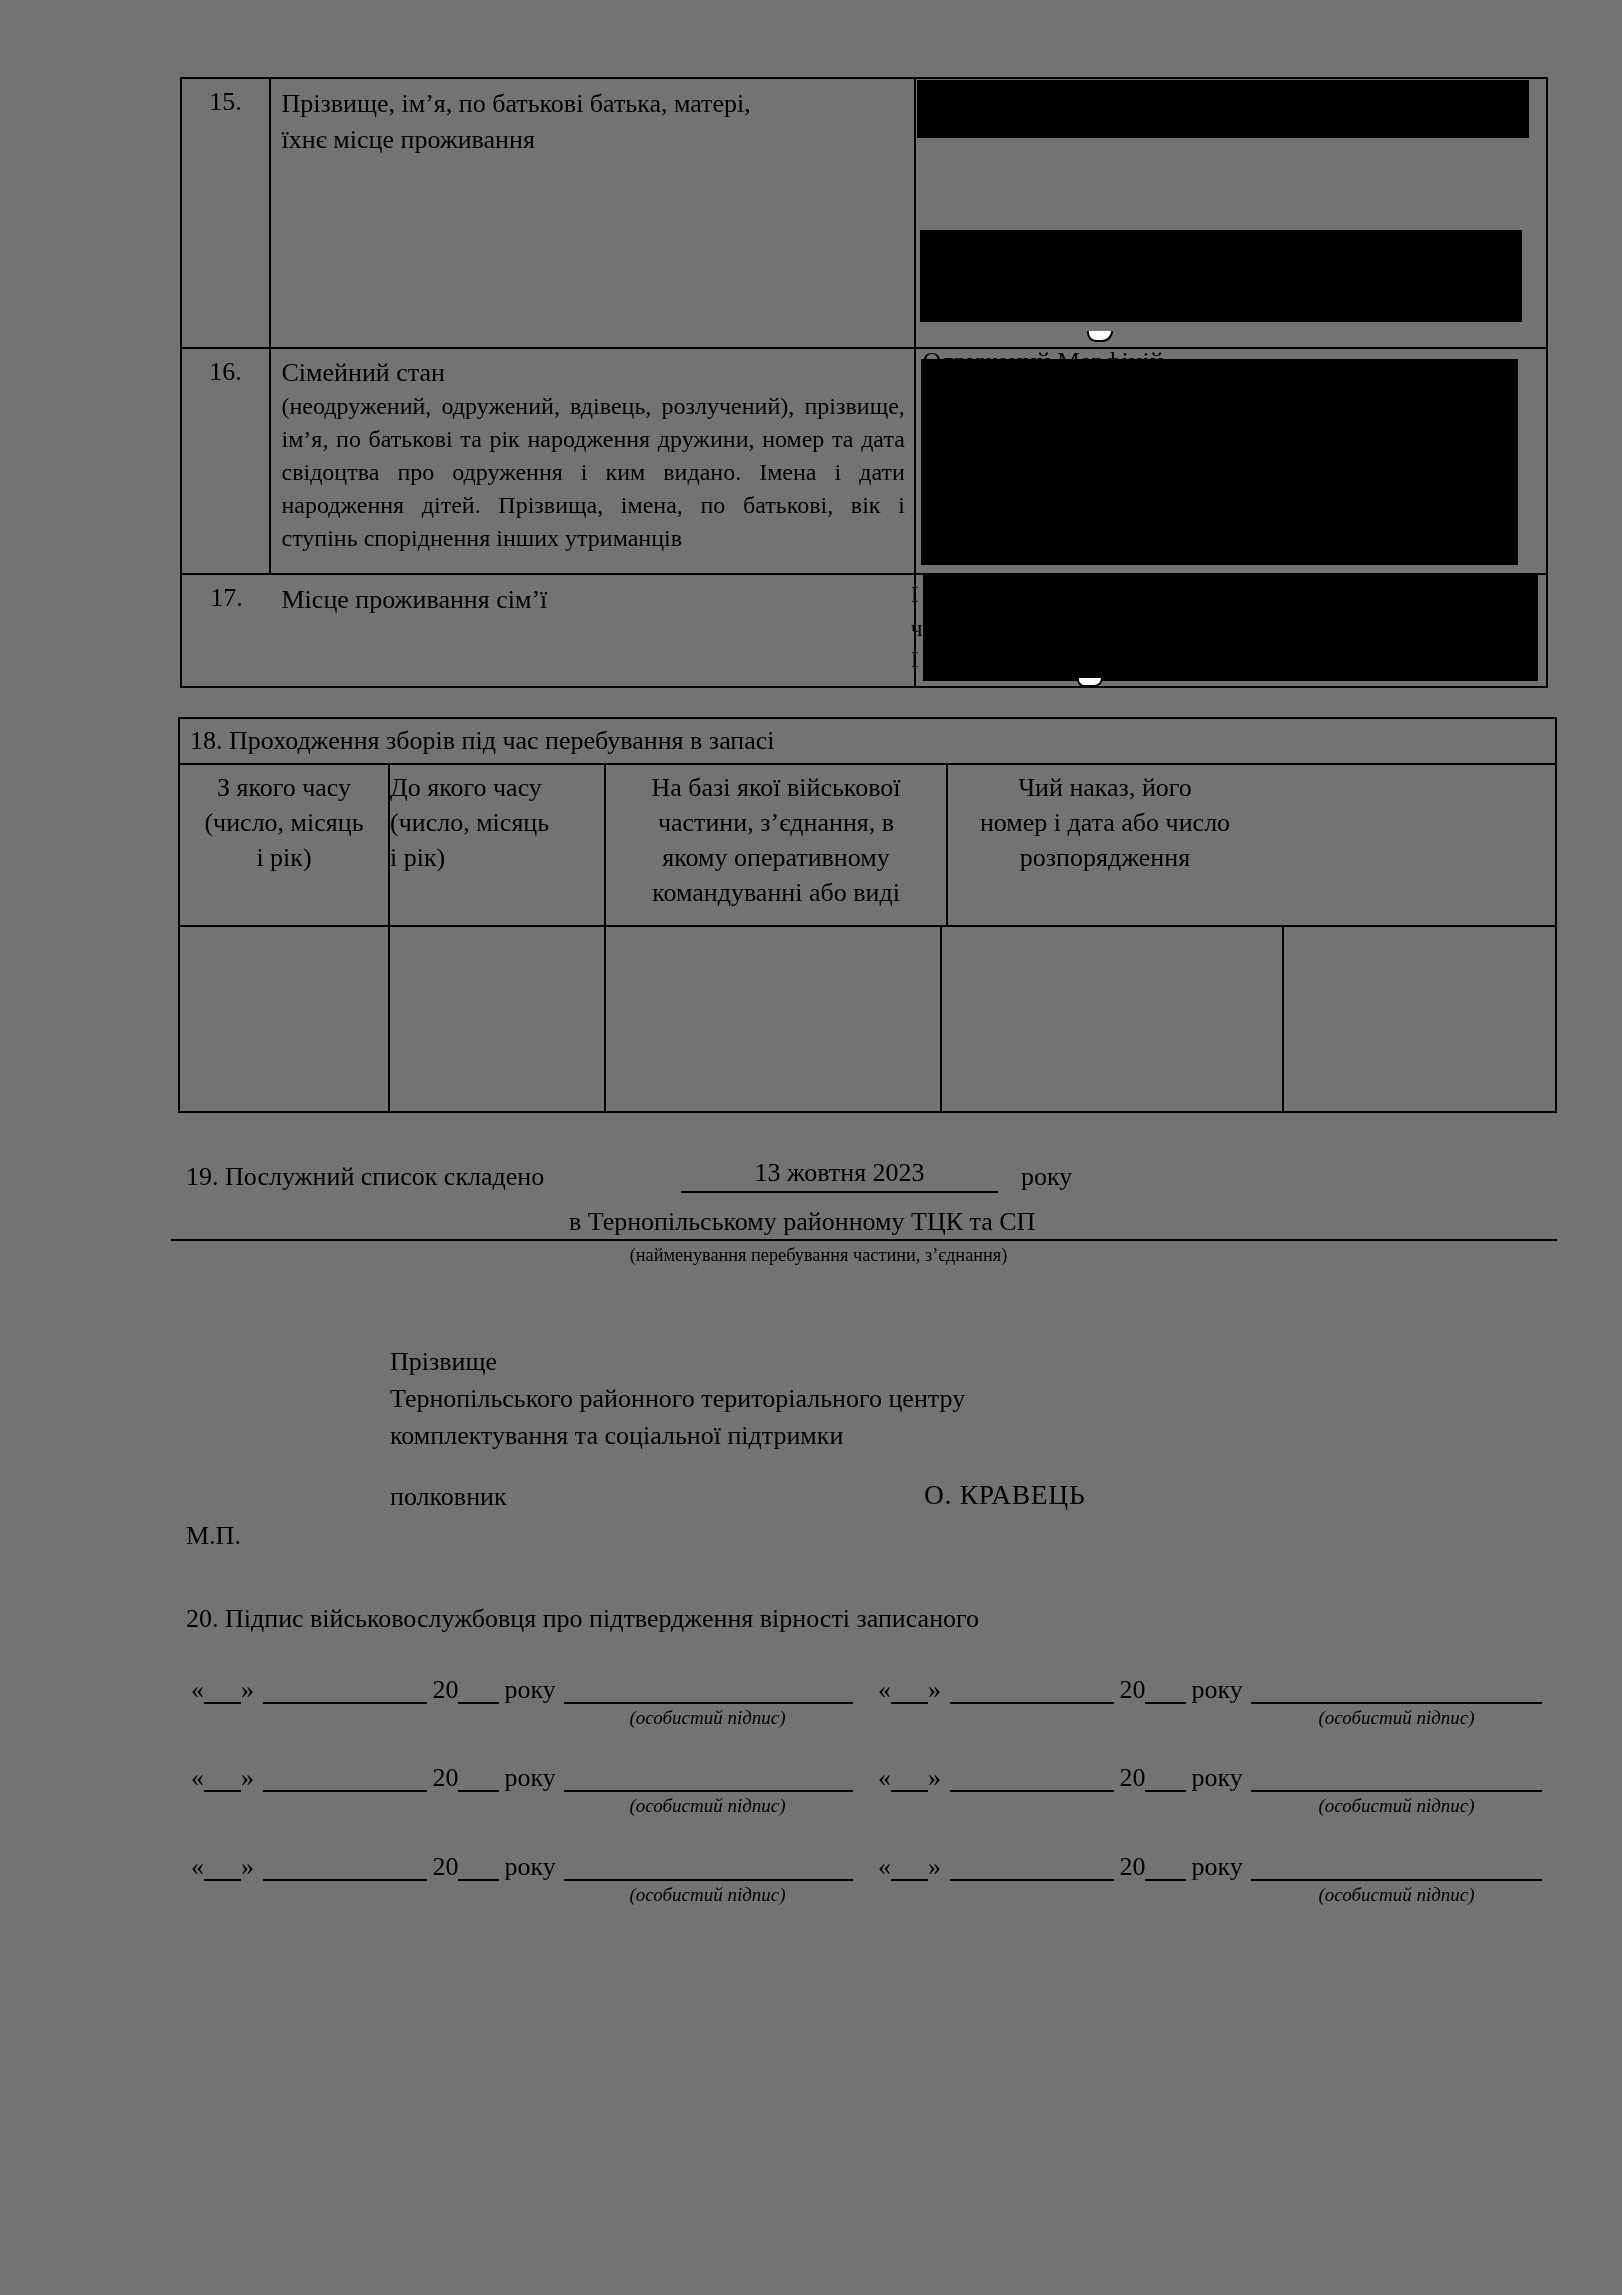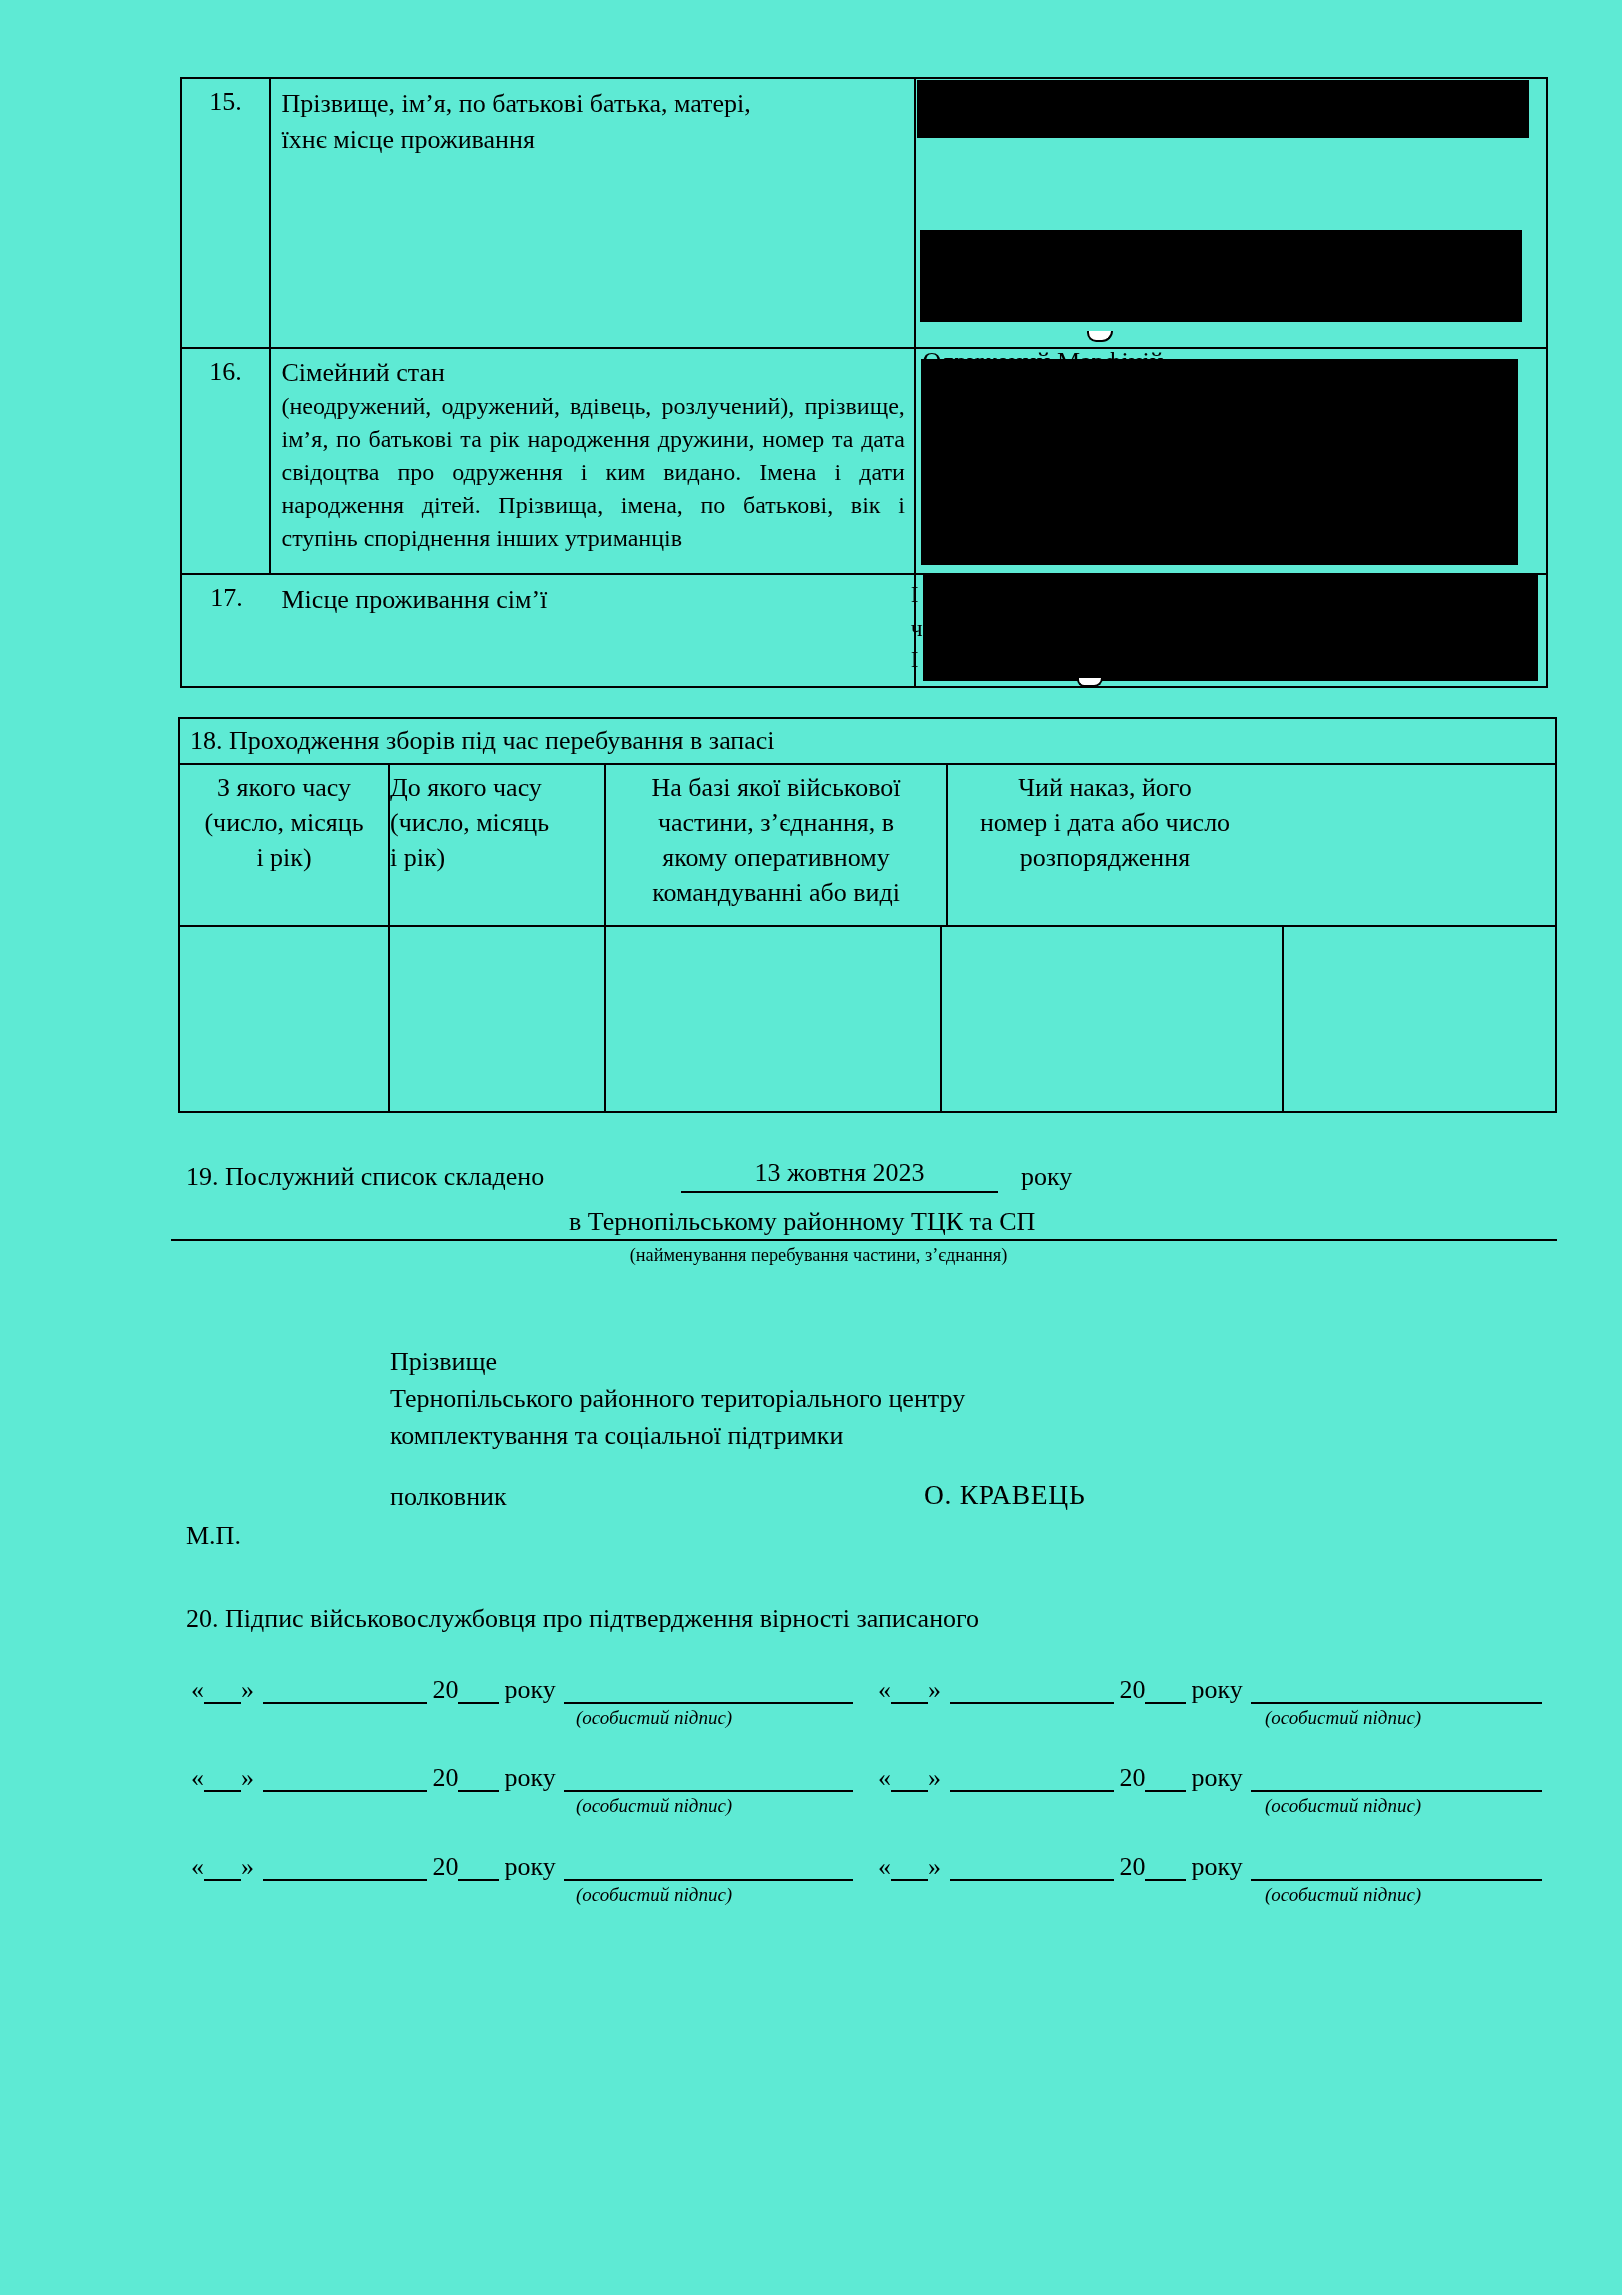--- a/index.html
+++ b/index.html
@@ -1,16 +1,16 @@
 <!DOCTYPE html>
 <html style="font-size:10.5px"><head>
 <meta charset="utf-8">
 <style>
   html,body{margin:0;padding:0;background:#888;}
-  #page{position:relative;width:1623px;height:2295px;background:#5eead4;
+  #page{position:relative;width:1623px;height:2295px;background:#737373;
         font-family:"Liberation Serif",serif;color:#000;overflow:hidden;}
   .prel{white-space:pre-line;}
   
   .t1{position:absolute;left:180px;top:77px;width:1368px;height:611px;
       border:2.6px solid #000;box-sizing:border-box;display:grid;
       grid-template-columns:89px 645px 1fr;grid-template-rows:270px 226px 1fr;}
   .t1 .cell{position:relative;}
   .br{border-right:2px solid #000;}
   .bb{border-bottom:2px solid #000;}
   .numcell{font-size:26px;text-align:center;padding-top:7.9px;}
@@ -44,21 +44,21 @@
   .name-caps{font-size:27.5px;letter-spacing:0.7px;}
   
   .slot{position:absolute;width:662px;height:34px;font-size:26px;}
   .slot-flex{display:flex;align-items:flex-end;height:100%;}
   .slot .txt{flex:0 0 auto;line-height:29px;}
   .slot .u{flex:0 0 auto;border-bottom:2px solid #000;height:26px;display:inline-block;}
   .u-quote{width:37px;}
   .u-date{width:164px;margin-left:9.2px;margin-right:5.2px;}
   .u-year{width:41px;margin-right:5.2px;}
   .u-sign{flex:1 1 auto !important;margin-left:7.9px;}
-  .slot-caption{position:absolute;right:2px;top:37px;width:275px;
+  .slot-caption{position:absolute;right:8px;top:37px;width:275px;text-align:center;
                 font-size:19px;font-style:italic;}
 </style>
 </head>
 <body>
 
 <div id="page">
 
   <div class="t1">
 
     <div class="cell numcell br bb">15.</div>

